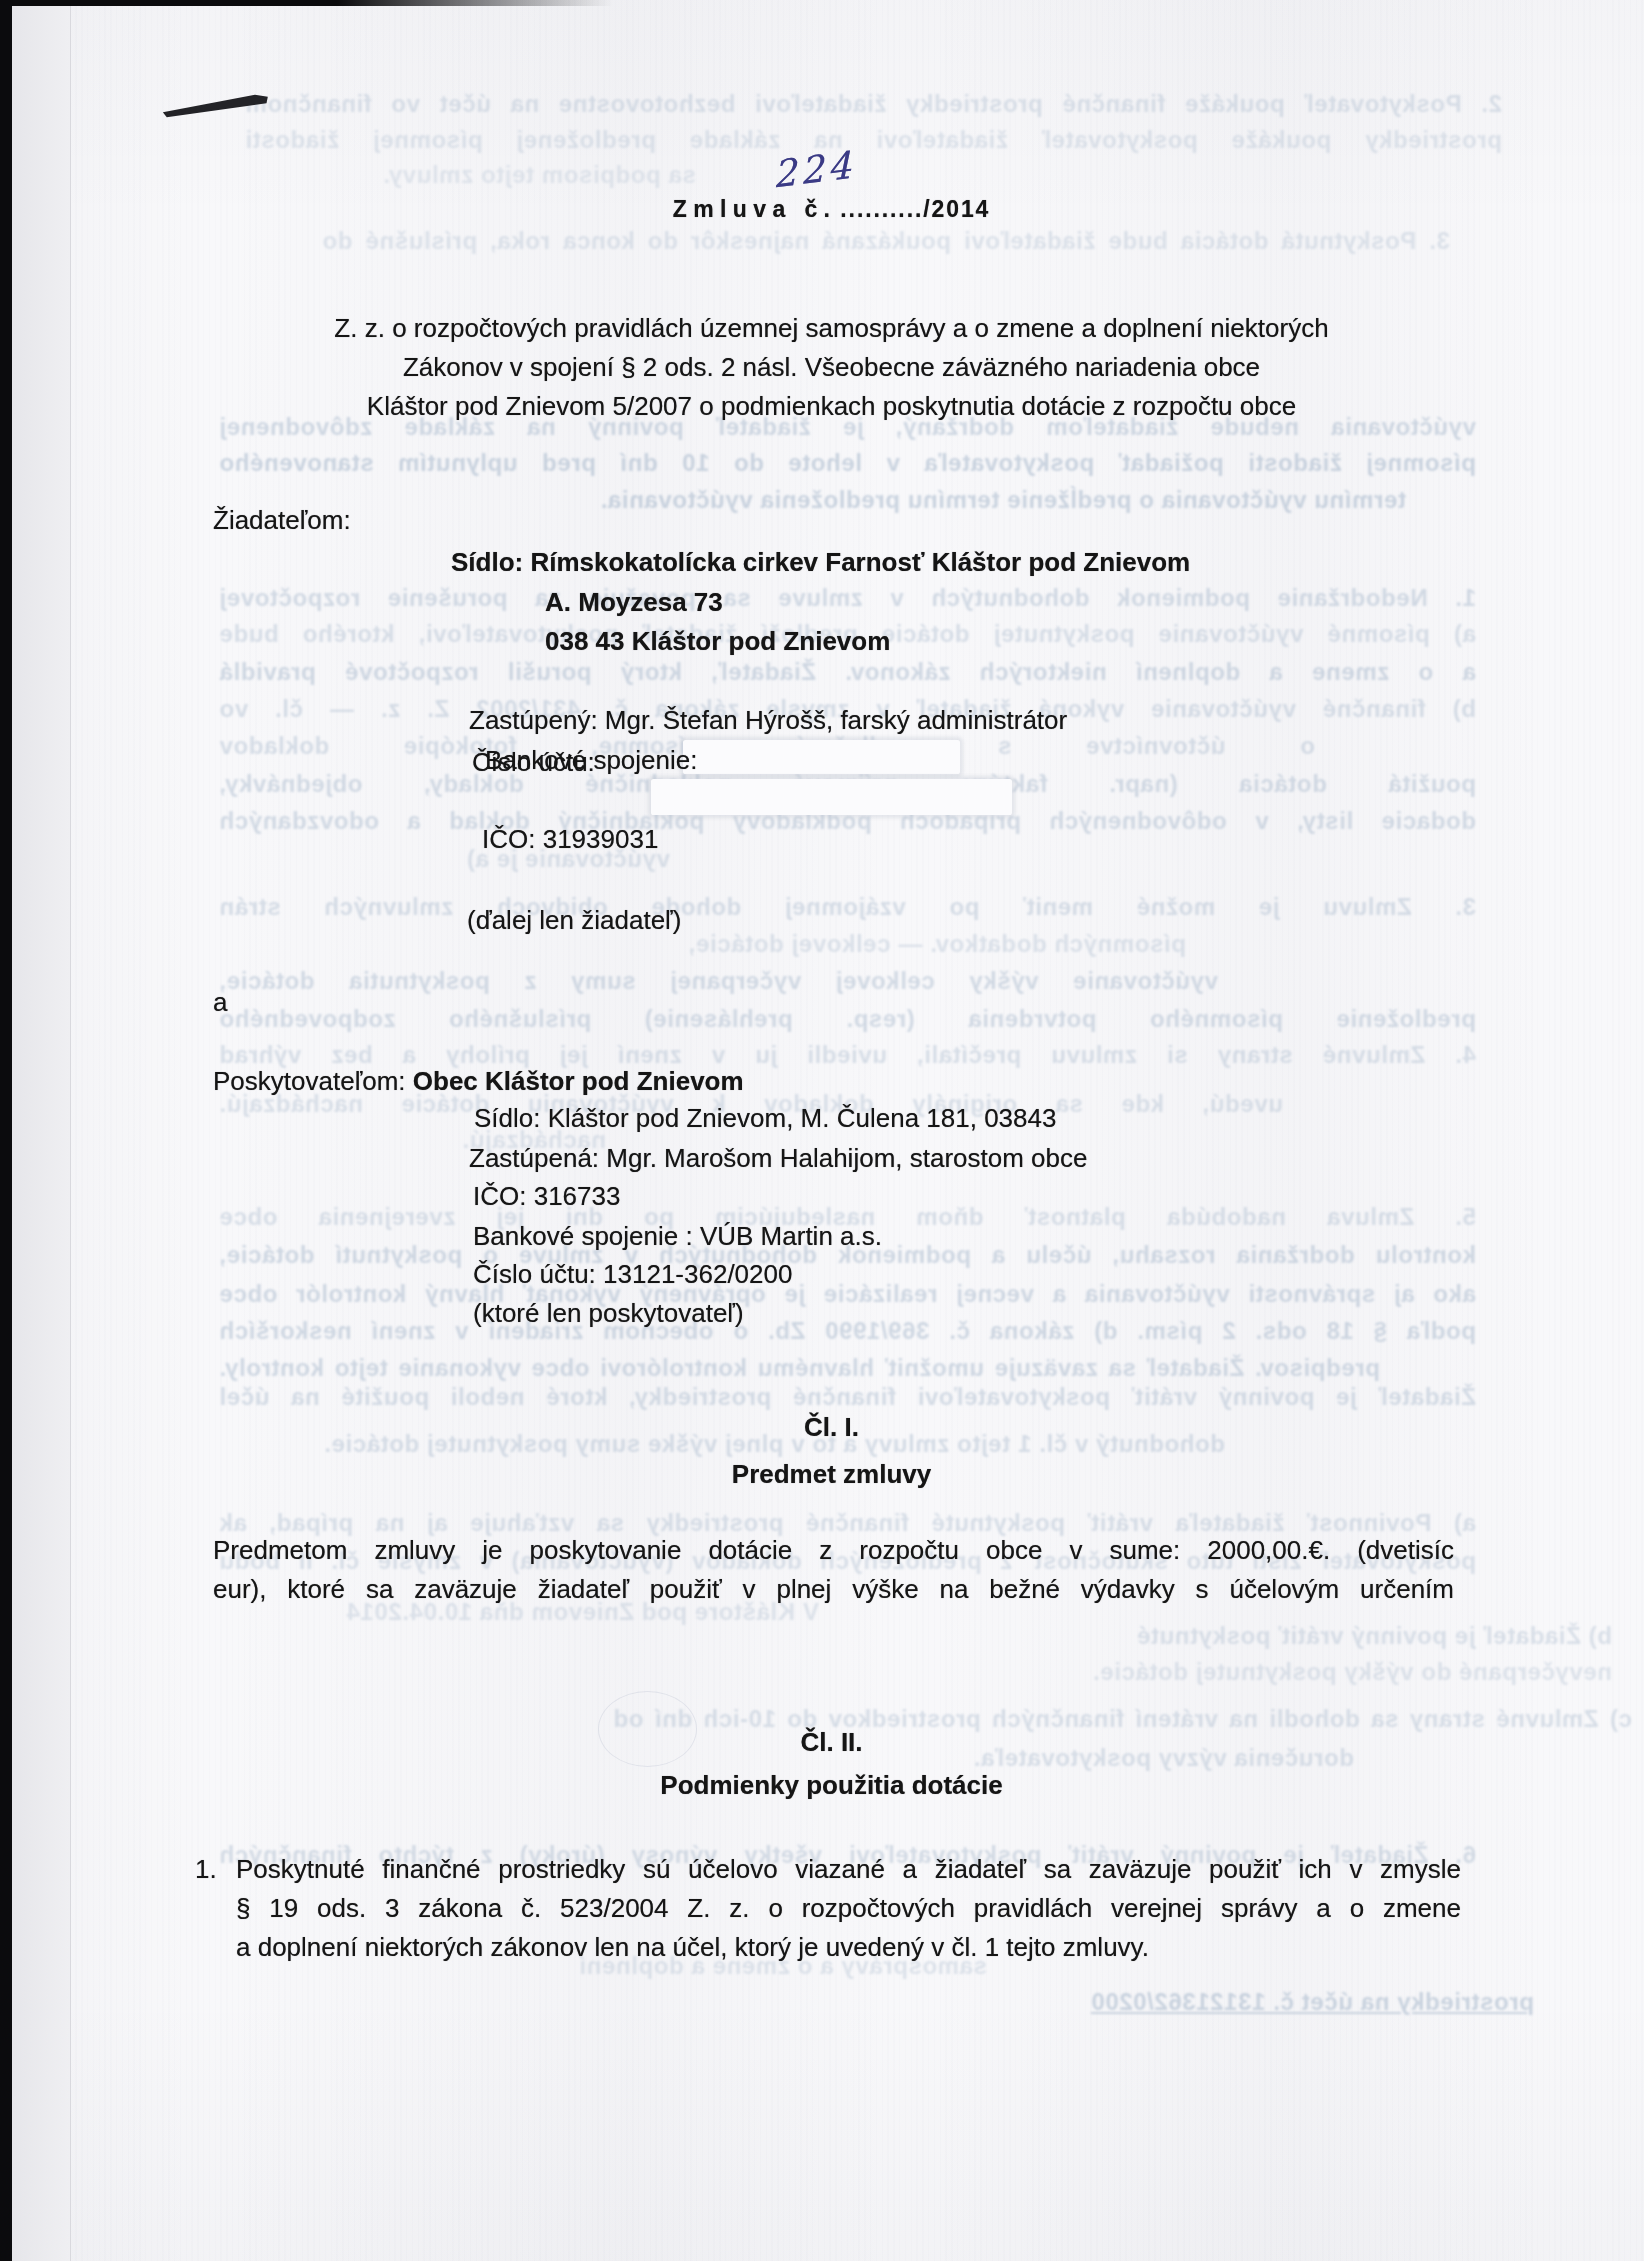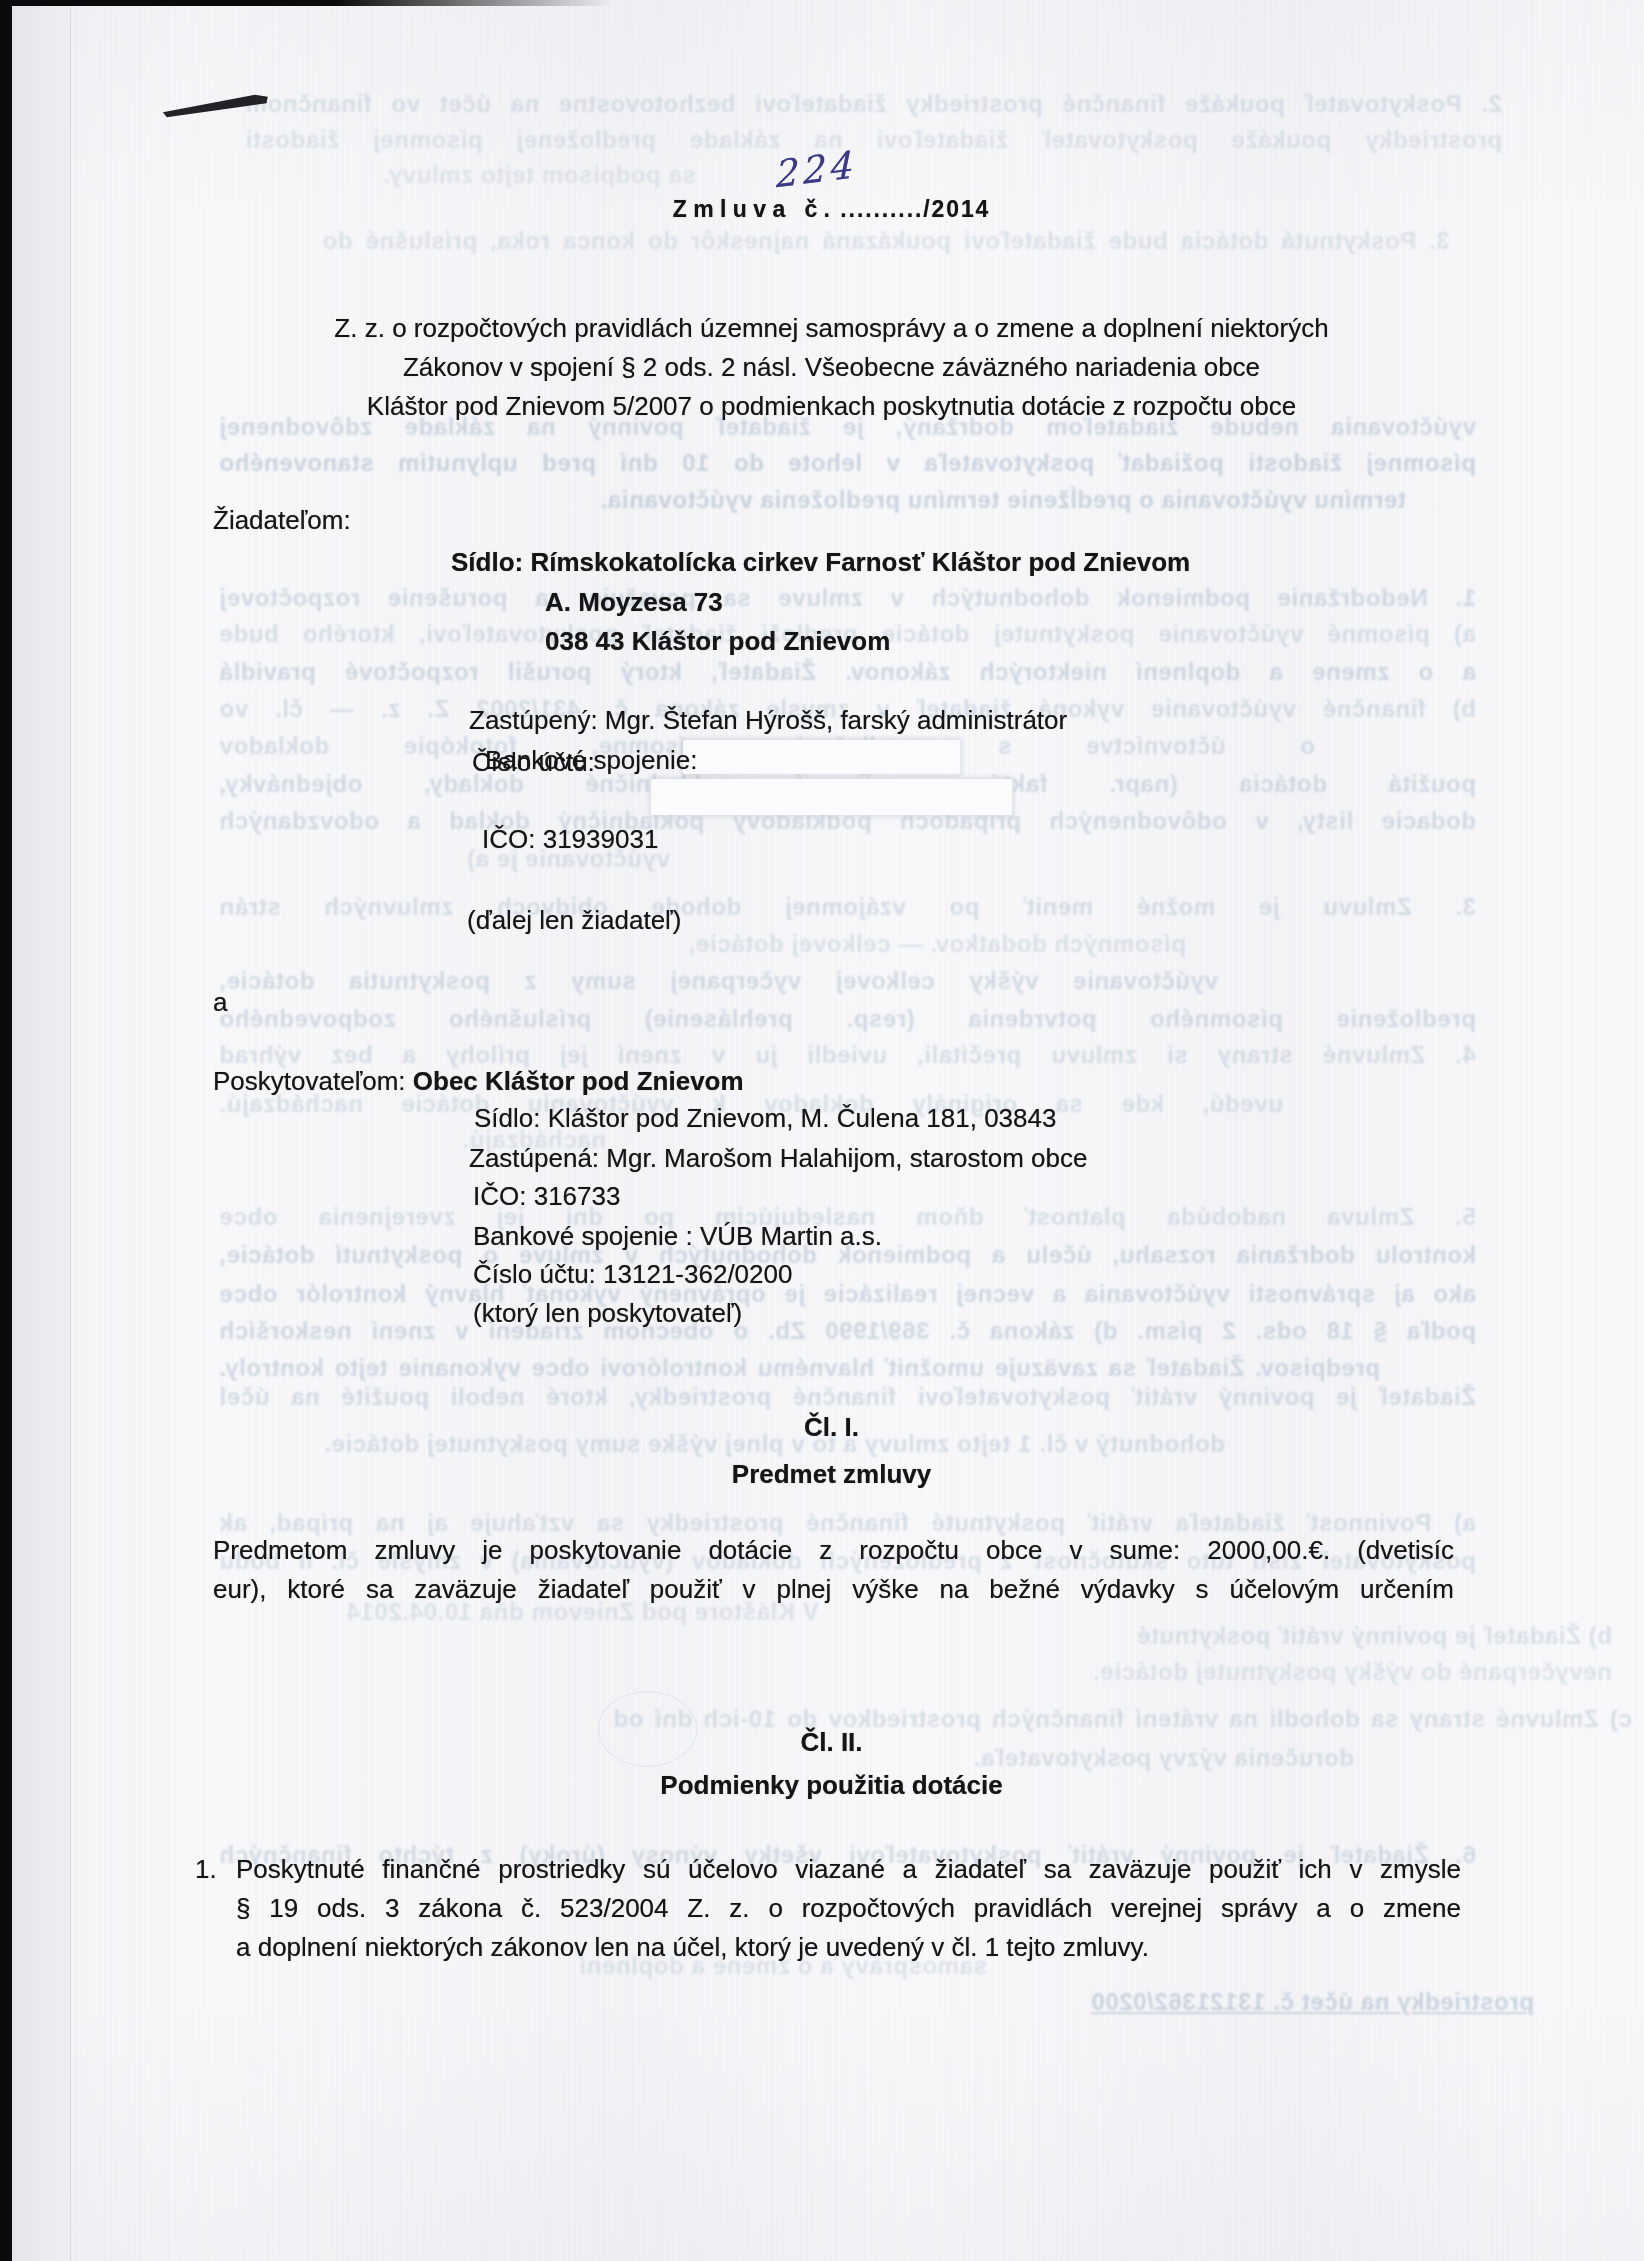--- a/index.html
+++ b/index.html
@@ -124,21 +124,21 @@
   <div class="ln" style="left:213px;top:987px;">a</div>
 
   <div class="ln" style="left:213px;top:1066px;">
     <span>Poskytovateľom:</span><span class="b"> Obec Kláštor pod Znievom</span>
   </div>
   <div class="ln" style="left:474px;top:1103px;">Sídlo:  Kláštor pod Znievom, M. Čulena 181, 03843</div>
   <div class="ln" style="left:469px;top:1143px;">Zastúpená: Mgr. Marošom Halahijom, starostom obce</div>
   <div class="ln" style="left:473px;top:1181px;">IČO: 316733</div>
   <div class="ln" style="left:473px;top:1221px;">Bankové spojenie : VÚB Martin a.s.</div>
   <div class="ln" style="left:473px;top:1259px;">Číslo účtu:  13121-362/0200</div>
-  <div class="ln" style="left:473px;top:1298px;">(ktorý len poskytovateľ)</div>
+  <div class="ln" style="left:473px;top:1298px;">(ktoré len poskytovateľ)</div>
 
   <div class="ln ctr b" style="top:1412px;">Čl. I.</div>
   <div class="ln ctr b" style="top:1459px;">Predmet zmluvy</div>
   <div class="ln just" style="left:213px;top:1535px;width:1241px;">Predmetom zmluvy je poskytovanie dotácie z rozpočtu obce v sume: 2000,00.€.  (dvetisíc</div>
   <div class="ln just" style="left:213px;top:1574px;width:1241px;">eur), ktoré sa zaväzuje žiadateľ použiť v plnej výške na bežné výdavky s účelovým určením</div>
 
   <div class="ln ctr b" style="top:1727px;">Čl. II.</div>
   <div class="ln ctr b" style="top:1770px;">Podmienky použitia dotácie</div>
   <div class="ln" style="left:195px;top:1854px;">1.</div>
   <div class="ln just" style="left:236px;top:1854px;width:1225px;">Poskytnuté finančné prostriedky sú účelovo viazané a žiadateľ sa zaväzuje použiť ich v zmysle</div>

